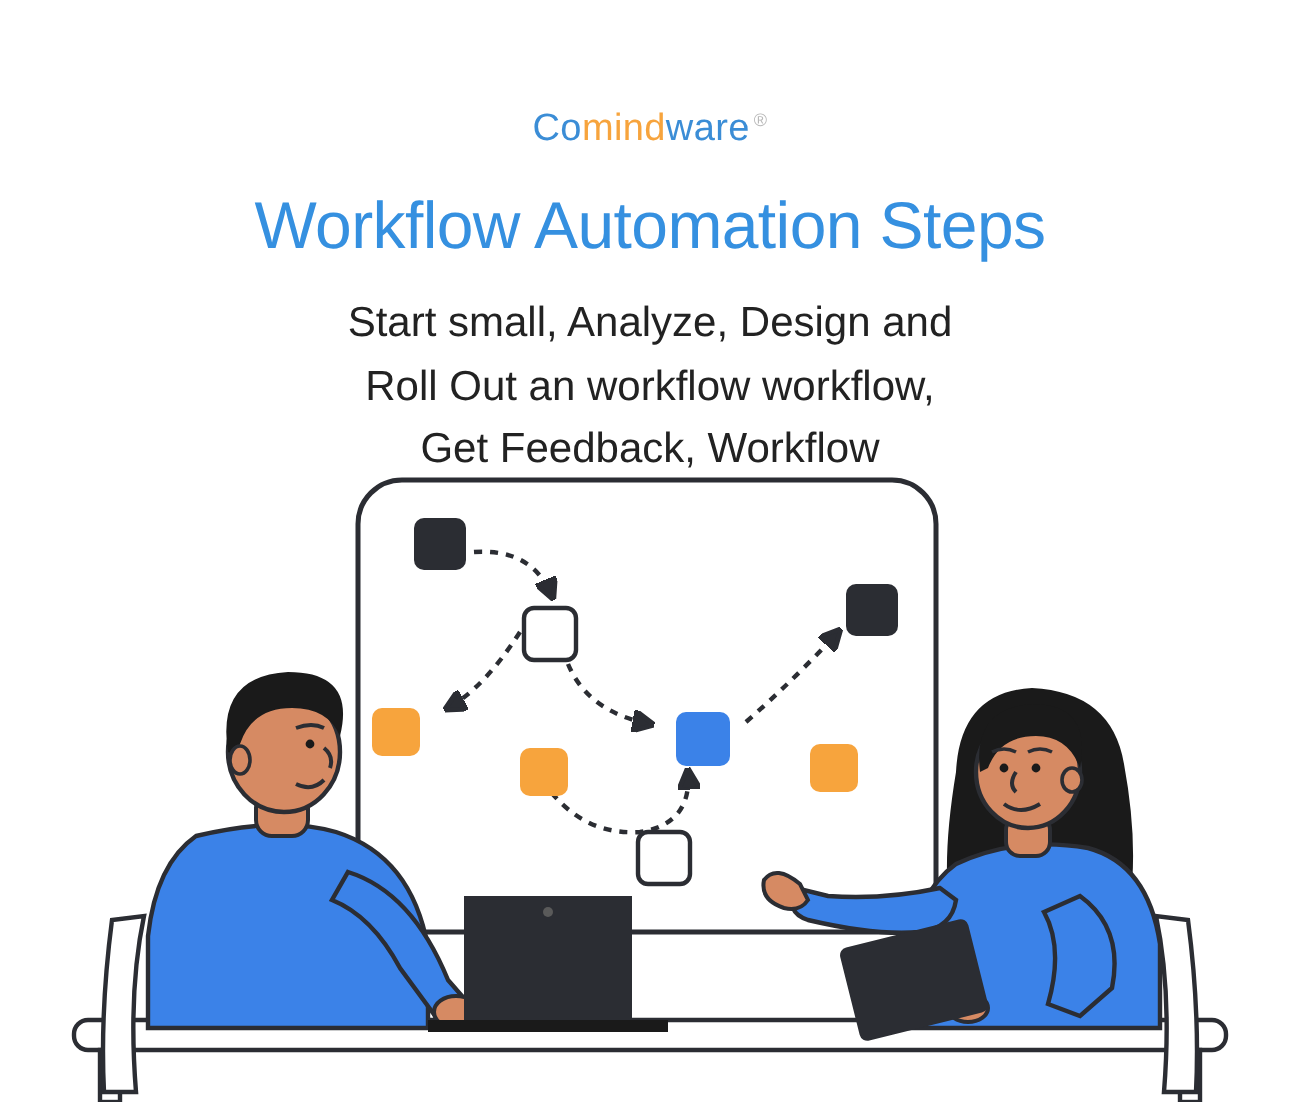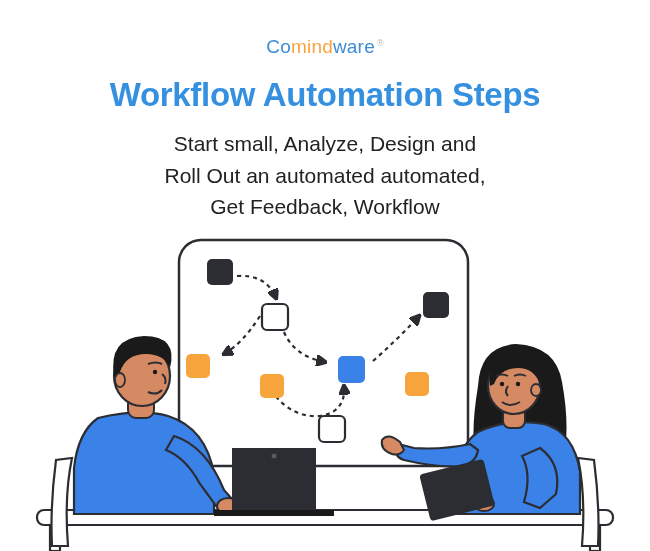--- a/index.html
+++ b/index.html
@@ -6,34 +6,34 @@
   body {
     width: 650px;
     height: 551px;
     background: #ffffff;
     font-family: -apple-system, BlinkMacSystemFont, "Segoe UI", Arial, sans-serif;
     overflow: hidden;
     position: relative;
   }
   .logo {
     text-align: center;
-    padding-top: 36px;
+    padding-top: 54px;
     font-size: 19px;
     font-weight: 500;
     letter-spacing: 0.2px;
   }
   .logo .co { color: #3b8dd6; }
   .logo .mind { color: #f7a43d; }
   .logo .ware { color: #3b8dd6; }
   .logo .reg { color: #b8b8b8; font-size: 9px; vertical-align: super; margin-left: 2px; }
   .title {
     text-align: center;
     margin-top: 18px;
     font-size: 33px;
-    font-weight: 700;
+    font-weight: 400;
     color: #3590e0;
     letter-spacing: -0.3px;
   }
   .subtitle {
     text-align: center;
     margin-top: 14px;
     font-size: 21px;
     line-height: 1.5;
     color: #222222;
     font-weight: 400;
@@ -53,21 +53,21 @@
 <body>
 
 <div class="logo">
   <span class="co">Co</span><span class="mind">mind</span><span class="ware">ware</span><span class="reg">®</span>
 </div>
 
 <h1 class="title">Workflow Automation Steps</h1>
 
 <p class="subtitle">
   <span>Start small, Analyze, Design and</span><br>
-  <span>Roll Out  an automated automated,</span><br>
+  <span>Roll Out  an workflow workflow,</span><br>
   <span>Get Feedback, Workflow</span>
 </p>
 
 <div class="illustration">
 <svg viewBox="0 0 650 315" width="650" height="315" xmlns="http://www.w3.org/2000/svg">
 
   <g>
     <rect x="179" y="4" width="289" height="226" rx="22" ry="22" fill="#ffffff" stroke="#2b2d33" stroke-width="2.5"></rect>
   </g>
 

